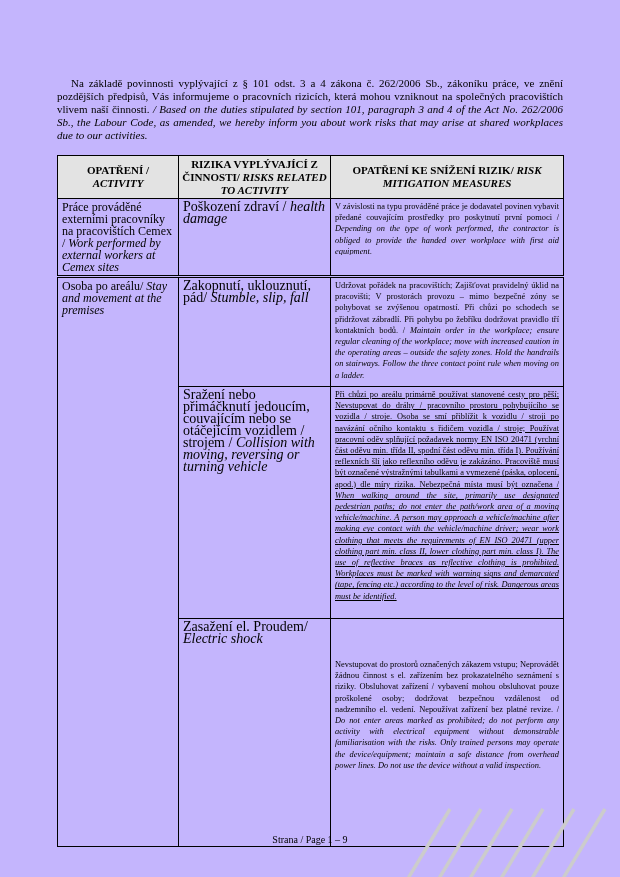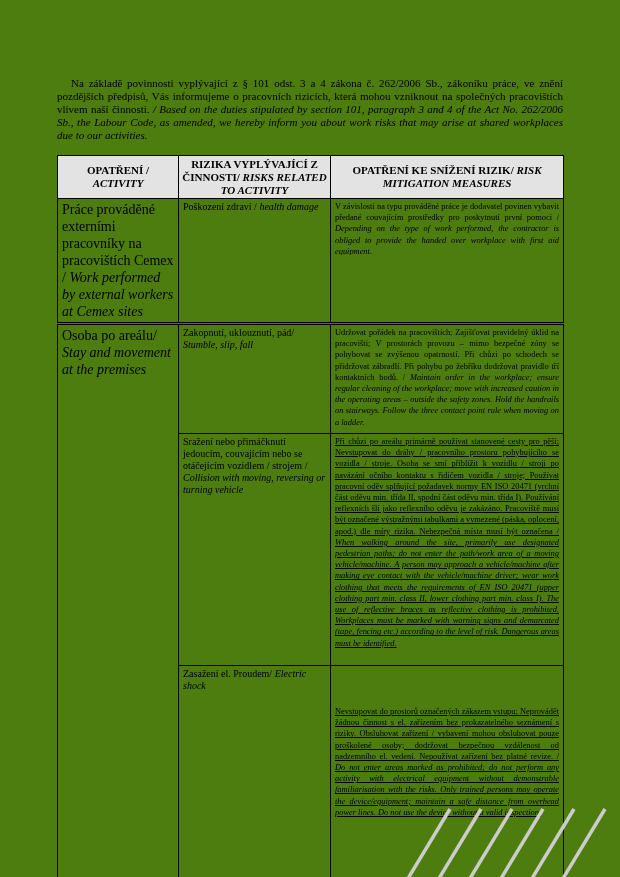--- a/index.html
+++ b/index.html
@@ -1,19 +1,19 @@
 <!DOCTYPE html>
 <html><head>
 <meta charset="utf-8">
 <style>
   html,body { margin:0; padding:0; background:#ffffff; }
   .page {
     position: relative;
     width: 620px; height: 877px;
-    background: #4d7c0f;
+    background: #c4b5fd;
     font-family: "Liberation Serif", serif;
     color: #000000;
     overflow: hidden;
   }
   .intro {
     position: absolute;
     left: 57px; top: 77px; width: 506px;
     font-size: 11px; line-height: 13px;
     text-align: justify;
     text-indent: 14px;
@@ -40,30 +40,30 @@
     text-align: center;
     vertical-align: middle;
     height: 40px;
     padding: 1px 3px;
   }
   tr.r1 td { border-bottom: 3px double #000000; }
   tr.r1    { height: 58px; }
   tr.r2a   { height: 110px; }
   tr.r2b   { height: 232px; }
   tr.r2c   { height: 228px; }
-  .c-activity { font-size: 14px;  line-height: 17px; }
-  .c-risk     { font-size: 10px; line-height: 12px; margin-top: 41px; }
+  .c-activity { font-size: 12px;  line-height: 12px; }
+  .c-risk     { font-size: 14px; line-height: 12px; margin-top: 41px; }
   .c-measures { font-size: 8.4px; line-height: 11.2px; text-align: justify; }
   .v-mid { vertical-align: middle; }
   .v-top { vertical-align: top; }
   .box   { overflow: hidden; }
   .box-r1  { max-height: 54px; }
   .box-r2a { max-height: 106px; }
   .box-r2b { max-height: 228px; text-decoration: underline; }
-  .box-r2c { margin-top: 38px; max-height: 182px; text-decoration: underline; }
+  .box-r2c { margin-top: 38px; max-height: 182px; }
   .footer {
     position: absolute;
     left: 0; top: 834px; width: 620px;
     text-align: center;
     font-size: 10px; line-height: 12px;
   }
   .watermark {
     position: absolute;
     left: 390px; top: 805px;
     width: 230px; height: 72px;
@@ -110,20 +110,21 @@
     </tr>
     <tr class="r2c">
       <td class="c-risk v-top"><span>Zasažení el. Proudem/ </span><i>Electric shock</i></td>
       <td class="c-measures v-top">
             <div class="box box-r2c"><span>Nevstupovat do prostorů označených zákazem vstupu; Neprovádět žádnou činnost s el. zařízením bez prokazatelného seznámení s riziky. Obsluhovat zařízení / vybavení mohou obsluhovat pouze proškolené osoby; dodržovat bezpečnou vzdálenost od nadzemního el. vedení. Nepoužívat zařízení bez platné revize. / </span><i>Do not enter areas marked as prohibited; do not perform any activity with electrical equipment without demonstrable familiarisation with the risks. Only trained persons may operate the device/equipment; maintain a safe distance from overhead power lines. Do not use the device without a valid inspection.</i></div>
           </td>
     </tr>
   </tbody>
     </table>
 
+  <div class="footer"><span>Strana / Page 1 – 9</span></div>
 
   <svg class="watermark" width="230" height="72" viewBox="0 0 230 72">
     <g stroke="#cccccc" stroke-width="3.5">
       <line x1="8" y1="90" x2="60" y2="4"></line>
       <line x1="39" y1="90" x2="91" y2="4"></line>
       <line x1="70" y1="90" x2="122" y2="4"></line>
       <line x1="101" y1="90" x2="153" y2="4"></line>
       <line x1="132" y1="90" x2="184" y2="4"></line>
       <line x1="163" y1="90" x2="215" y2="4"></line>
     </g>

